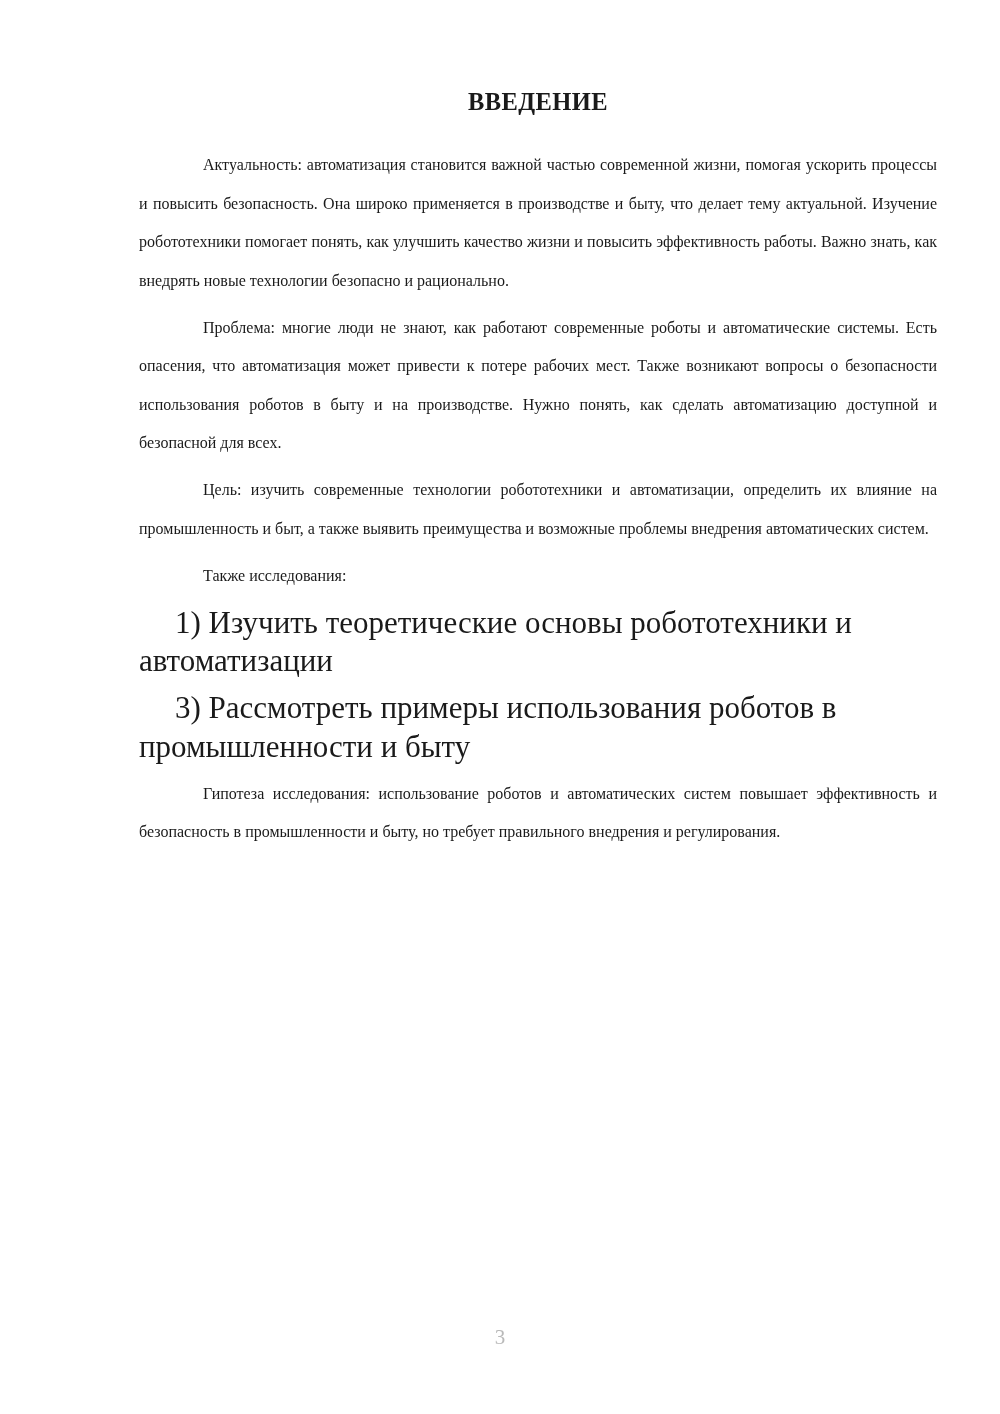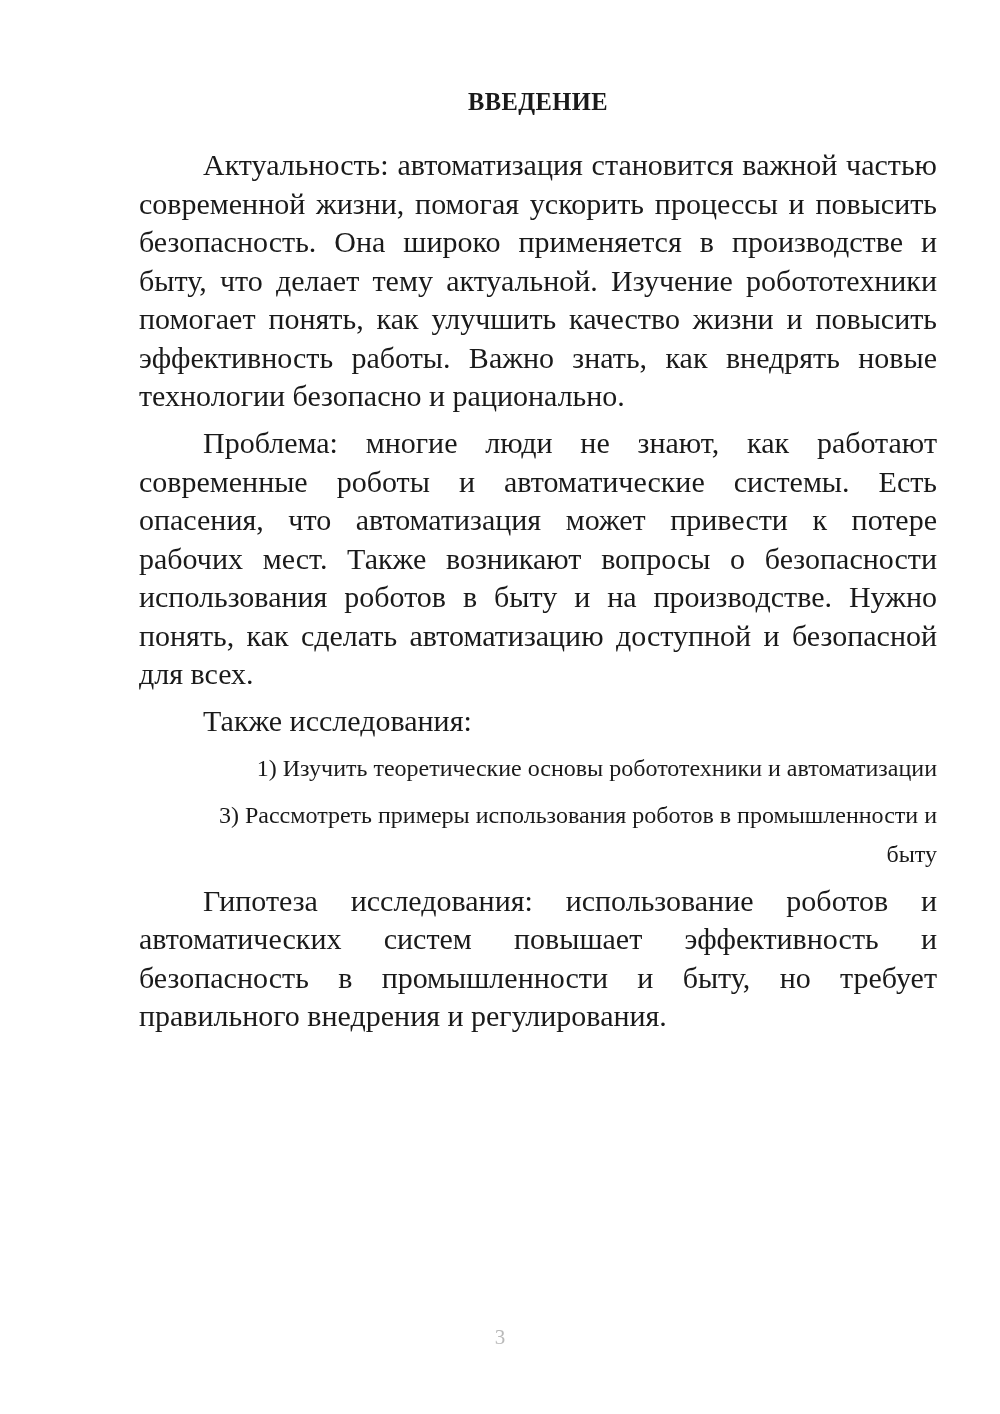--- a/index.html
+++ b/index.html
@@ -38,36 +38,36 @@
   .doc-title {
     font-size: 24.5px;
     font-weight: bold;
     text-align: center;
     letter-spacing: 0.4px;
     margin: 0 0 30px 0;
     line-height: 1.15;
   }
 
   .para {
-    font-size: 30px;
+    font-size: 16px;
     line-height: 38.5px;
     text-align: justify;
     text-justify: inter-word;
     margin: 0 0 8.5px 0;
     text-indent: 64px;
     hyphens: none;
   }
 
   
   .para:last-child { margin-bottom: 17px; font-family: Liberation Serif, serif; }
 
   .list-item {
-    font-size: 24px;
+    font-size: 31px;
     line-height: 38.5px;
-    text-align: right;
+    text-align: left;
     margin: 0 0 8.5px 0;
     text-indent: 36px;
   }
 
   .page-number {
     position: absolute;
     left: 0;
     top: 1327px;
     width: 1000px;
     text-align: center;
@@ -81,20 +81,21 @@
 
 <div class="page">
   <div class="content">
 
     <h1 class="doc-title">ВВЕДЕНИЕ</h1>
 
     <p class="para">Актуальность: автоматизация становится важной частью современной жизни, помогая ускорить процессы и повысить безопасность. Она широко применяется в производстве и быту, что делает тему актуальной. Изучение робототехники помогает понять, как улучшить качество жизни и повысить эффективность работы. Важно знать, как внедрять новые технологии безопасно и рационально.</p>
 
     <p class="para">Проблема: многие люди не знают, как работают современные роботы и автоматические системы. Есть опасения, что автоматизация может привести к потере рабочих мест. Также возникают вопросы о безопасности использования роботов в быту и на производстве. Нужно понять, как сделать автоматизацию доступной и безопасной для всех.</p>
 
+    <p class="para">Цель: изучить современные технологии робототехники и автоматизации, определить их влияние на промышленность и быт, а также выявить преимущества и возможные проблемы внедрения автоматических систем.</p>
 
     <p class="para">Также исследования:</p>
 
     <p class="list-item">1) Изучить теоретические основы робототехники и автоматизации</p>
 
     <p class="list-item">3) Рассмотреть примеры использования роботов в промышленности и быту</p>
 
 
 
 

